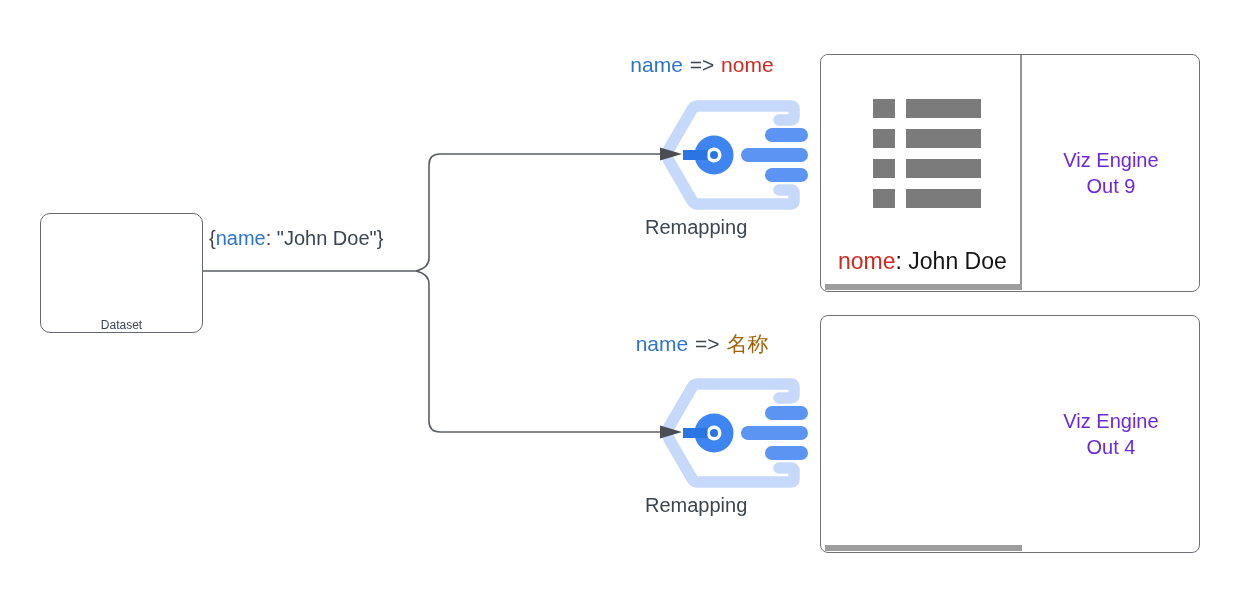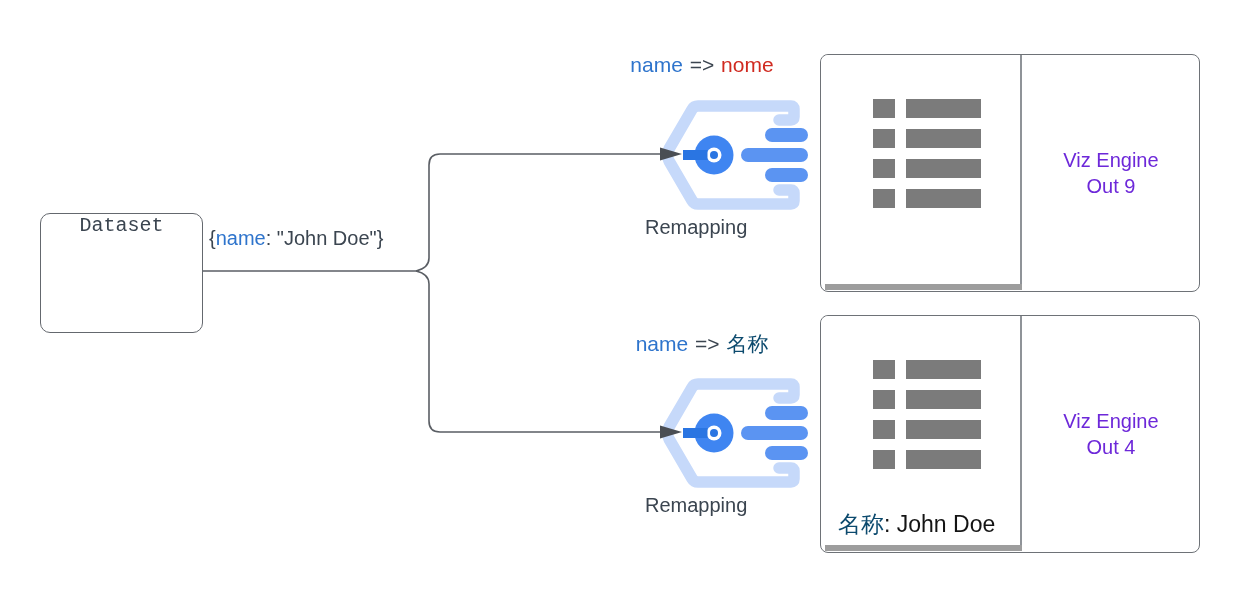--- a/index.html
+++ b/index.html
@@ -6,39 +6,39 @@
   .canvas {
     position:relative; width:1240px; height:593px; background:#ffffff;
     font-family:"Liberation Sans", sans-serif; overflow:hidden;
   }
   svg.layer { position:absolute; left:0; top:0; z-index:1; pointer-events:none; }
 
   
   .dataset-node {
     position:absolute; left:40px; top:213px; width:163px; height:120px;
     box-sizing:border-box; border:1px solid #64686e; border-radius:10px;
-    background:#ffffff; display:flex; align-items:flex-start; justify-content:center;
-    font-size:20px; color:#3b4550; z-index:2;font-family:Liberation Mono, monospace;
+    background:#ffffff; display:flex; align-items:flex-end; justify-content:center;
+    font-size:12px; color:#3b4550; z-index:2;
   }
 
   
   .edge-label {
     position:absolute; left:209px; top:227px; font-size:20px; color:#3b4550;
     white-space:nowrap; z-index:2;
   }
   .key-blue { color:#2e74cc; }
 
   
   .map-label {
     position:absolute; left:617px; width:170px; text-align:center;
     font-size:21px; color:#3b4550; white-space:nowrap; z-index:2;
   }
   .map-label .sep { margin:0 1px; }
   .to-red   { color:#d02a20; }
-  .to-green { color:#0c4a6e; }
+  .to-green { color:#a16207; }
   .map-label-1 { top:53px; }
   .map-label-2 { top:330px; }
 
   
   .remap-caption {
     position:absolute; left:645px; width:160px; 
     font-size:20px; color:#3b4550; z-index:2;
   }
   .remap-caption-1 { top:216px; }
   .remap-caption-2 { top:494px; }
@@ -141,50 +141,30 @@
           </div>
         <div class="list-row">
             <div class="sq"></div>
             <div class="bar"></div>
           </div>
         <div class="list-row">
             <div class="sq"></div>
             <div class="bar"></div>
           </div>
       </div>
+      <div class="viz-field"><span class="to-red">nome</span><span>: John Doe</span></div>
     </div>
     <div class="viz-panel-shadow"></div>
     <div class="viz-title">
       <div>Viz Engine</div>
       <div>Out 9</div>
     </div>
   </div>
 
   <div class="viz-box viz-box-2">
-    <div class="viz-panel">
-      <div class="list-icon">
-        <div class="list-row">
-            <div class="sq"></div>
-            <div class="bar"></div>
-          </div>
-        <div class="list-row">
-            <div class="sq"></div>
-            <div class="bar"></div>
-          </div>
-        <div class="list-row">
-            <div class="sq"></div>
-            <div class="bar"></div>
-          </div>
-        <div class="list-row">
-            <div class="sq"></div>
-            <div class="bar"></div>
-          </div>
-      </div>
-      <div class="viz-field"><span class="to-green">名称</span><span>: John Doe</span></div>
-    </div>
     <div class="viz-panel-shadow"></div>
     <div class="viz-title">
       <div>Viz Engine</div>
       <div>Out 4</div>
     </div>
   </div>
 
 </div>
 
 </body></html>

